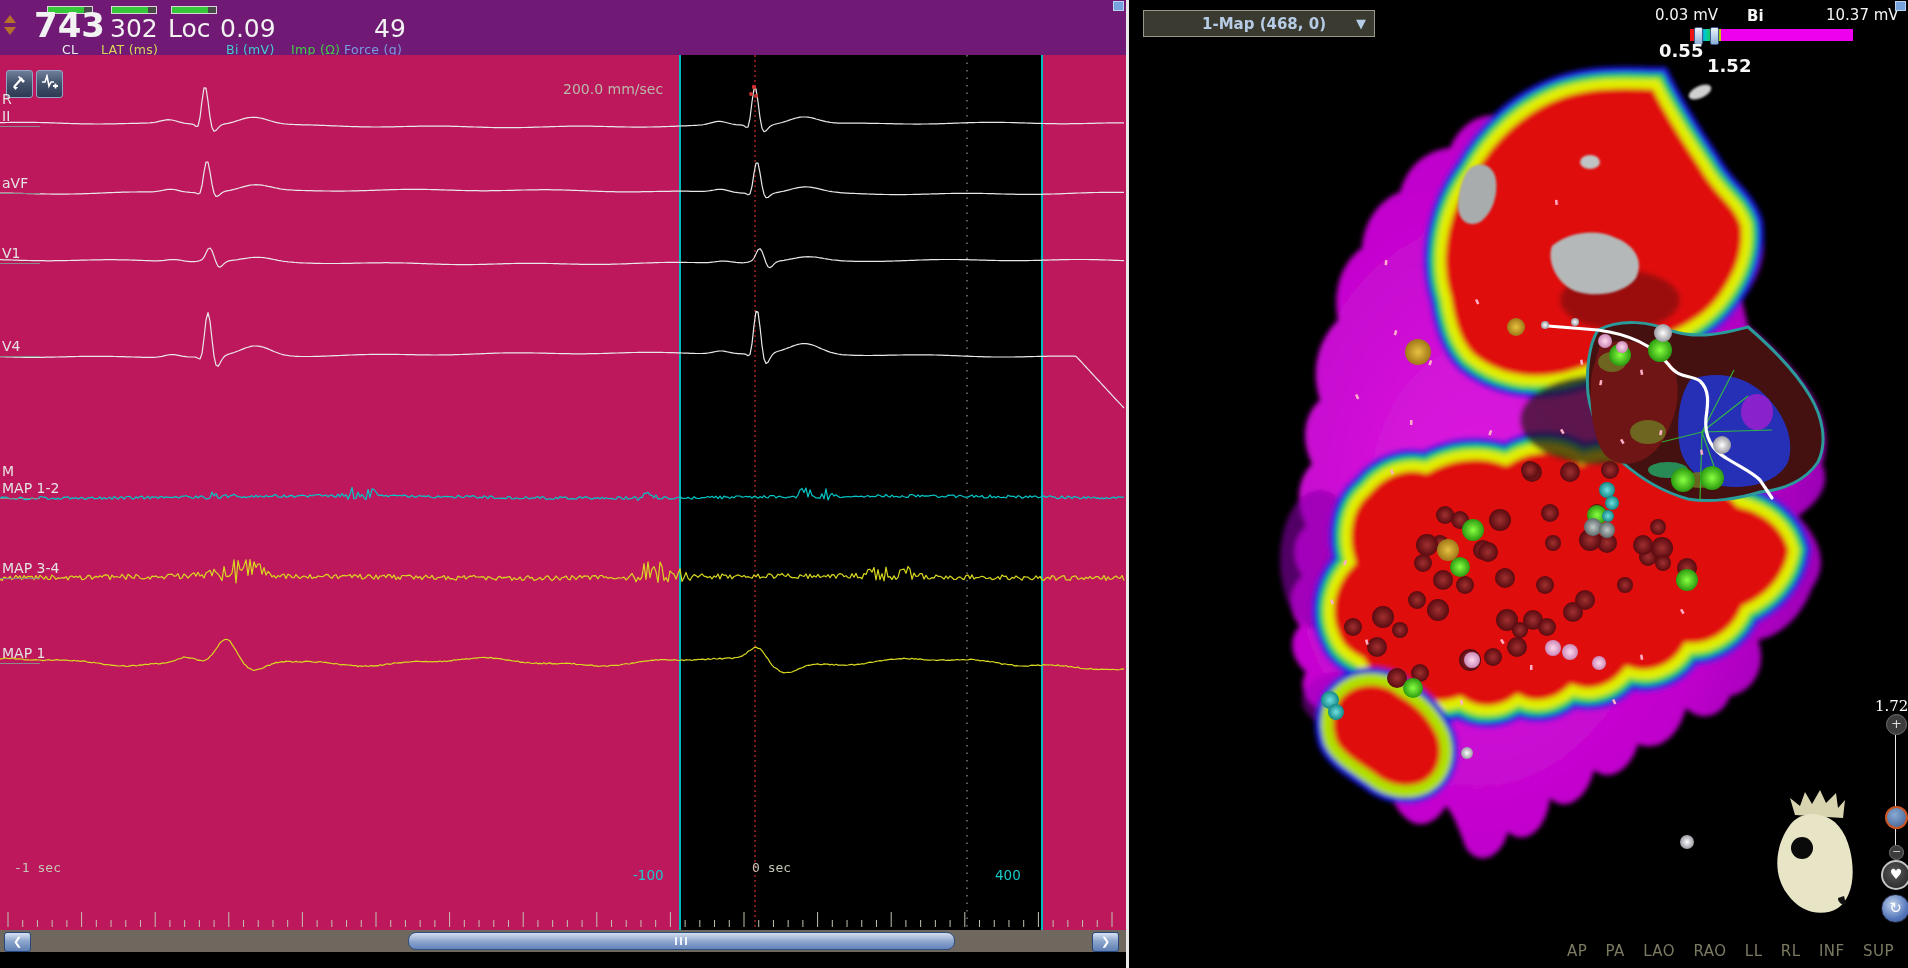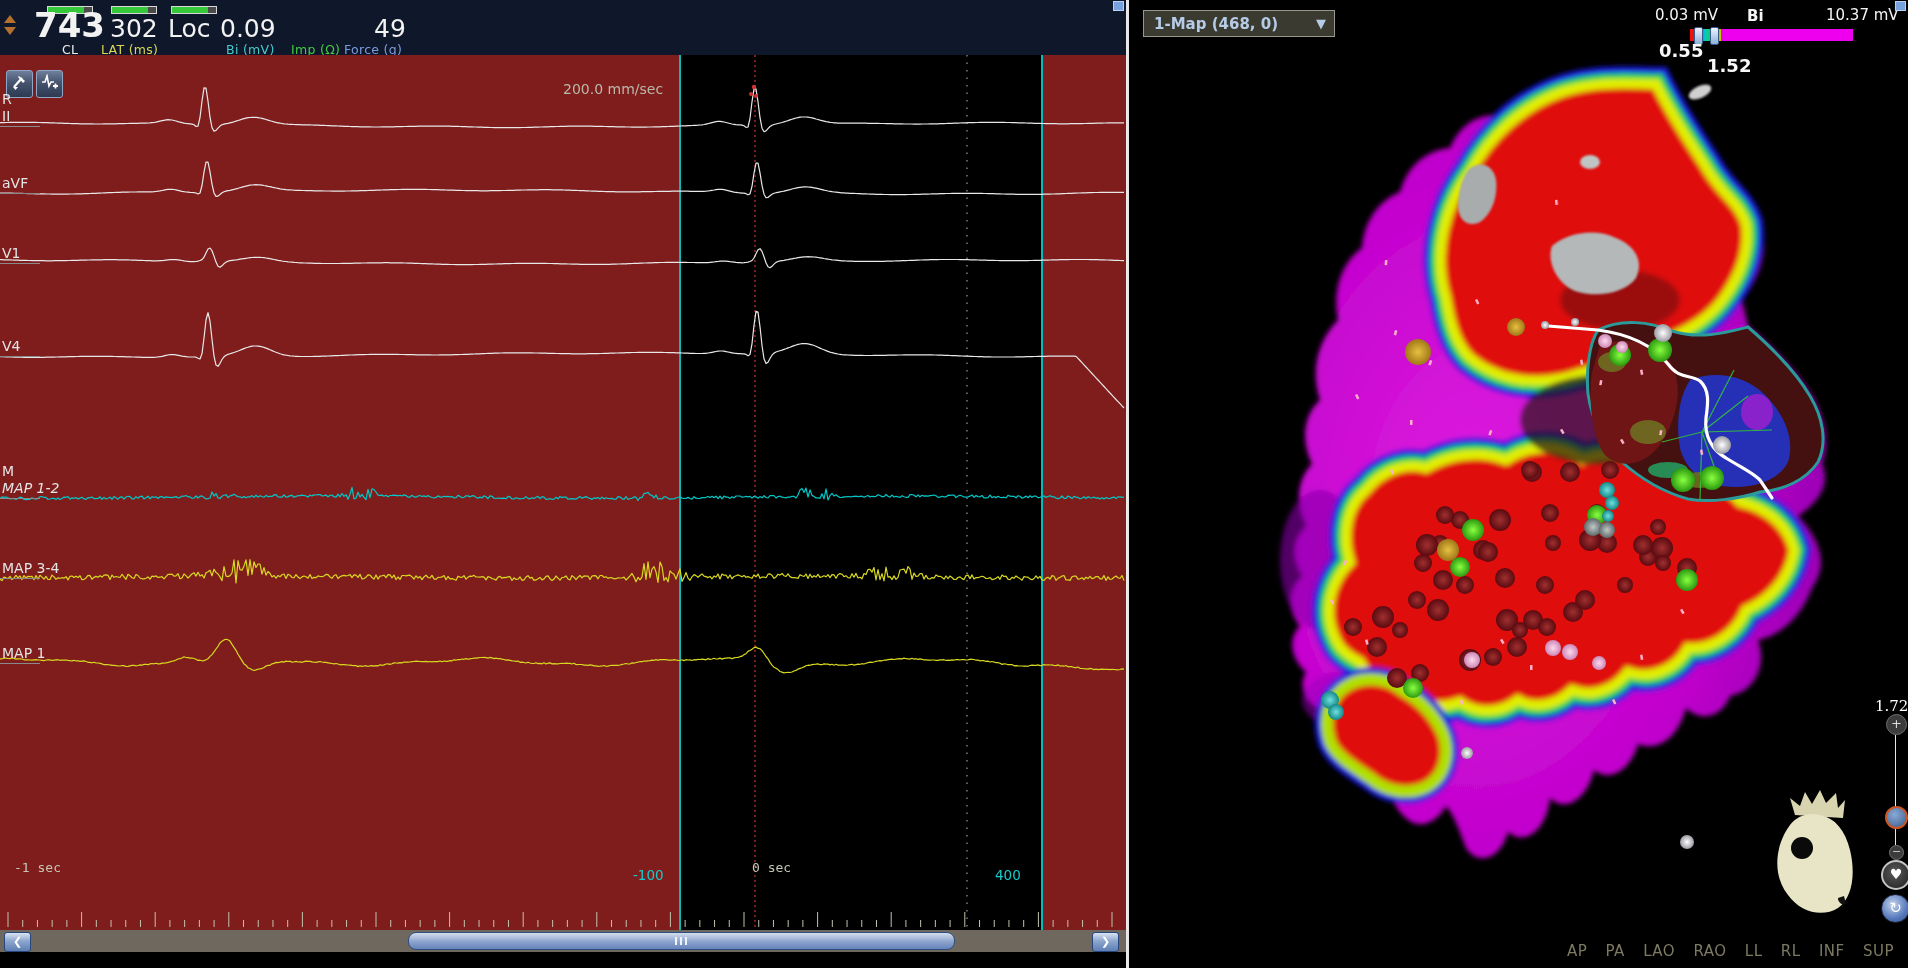--- a/index.html
+++ b/index.html
@@ -1,28 +1,28 @@
 <!DOCTYPE html>
 <html><head>
 <meta charset="utf-8">
 <style>
   html,body{margin:0;padding:0;background:#000;}
   #root{position:relative;width:1908px;height:968px;background:#000;overflow:hidden;
         font-family:"DejaVu Sans","Liberation Sans",sans-serif;color:#e8e8e8;}
   
-  #header{position:absolute;left:0;top:0;width:1126px;height:55px;background:#0f172a;text-align:center;}
+  #header{position:absolute;left:0;top:0;width:1126px;height:55px;background:#701a75;text-align:center;}
   .hval{position:absolute;color:#f2f2f2;font-weight:bold;}
   .hlab{position:absolute;font-size:12.5px;letter-spacing:.3px;}
   .qbar{position:absolute;top:6px;width:44px;height:6px;border:1px solid #d8d8d8;background:#4a4a4a;}
   .qbar .fill{height:100%;background:#35c93a;width:82%;}
   #sorter{position:absolute;left:4px;top:15px;width:12px;height:24px;cursor:pointer;}
   #sorter .tri-up{width:0;height:0;border-left:6px solid transparent;border-right:6px solid transparent;border-bottom:8px solid #b5702e;margin-bottom:4px;}
   #sorter .tri-dn{width:0;height:0;border-left:6px solid transparent;border-right:6px solid transparent;border-top:8px solid #b5702e;}
   
-  #trace-panel{position:absolute;left:0;top:55px;width:1340px;height:875px;background:#7f1d1d;}
+  #trace-panel{position:absolute;left:0;top:55px;width:1340px;height:875px;background:#be185d;}
   #ecg-svg{position:absolute;left:0;top:0;}
   .toolbtn{position:absolute;top:15px;width:25px;height:26px;border:1px solid #8ea6c8;border-radius:3px;
            background:linear-gradient(180deg,#6f7f99 0%,#46546e 45%,#2e3a52 100%);
            color:#fff;text-align:center;cursor:pointer;}
   .toolbtn svg{margin-top:3px;}
   #speed-label{position:absolute;left:563px;top:26px;color:#b9b9a9;font-size:14px;}
   .trace-label{position:absolute;left:2px;color:#e4e4e4;font-size:14px;line-height:14px;white-space:pre;}
   .trace-sup{position:absolute;left:2px;color:#e4e4e4;font-size:14px;line-height:14px;}
   .trace-underline{position:absolute;left:0;width:40px;height:1px;background:#8a8a8a;}
   .tlabel{position:absolute;font-size:13px;color:#c6c6b6;font-family:"DejaVu Sans Mono","Liberation Mono",monospace;}
@@ -34,23 +34,23 @@
         line-height:17px;text-align:center;font-weight:bold;cursor:pointer;}
   #sb-thumb{position:absolute;top:2px;height:16px;border:1px solid #2f4f80;border-radius:8px;
         background:linear-gradient(180deg,#d3deee,#8ba3cc 55%,#6584ba);cursor:grab;}
   #sb-grip{position:absolute;left:50%;top:4px;width:14px;height:8px;transform:translateX(-50%);
         background:repeating-linear-gradient(90deg,#f0f4fa 0 1.5px,transparent 1.5px 5px);}
   
   #divider{position:absolute;left:1126px;top:0;width:3px;height:968px;background:#e8e8e8;}
   .win-ind{position:absolute;top:1px;width:9px;height:8px;background:#76a2dd;border:1px solid #b9d2f2;}
   
   #map-panel{position:absolute;left:1129px;top:0;width:779px;height:968px;background:#000;overflow:hidden;}
-  #map-selector{position:absolute;left:14px;top:10px;width:192px;height:27px;background:#3a3a30;
+  #map-selector{position:absolute;left:14px;top:10px;width:232px;height:27px;background:#3a3a30;
         border:1px solid #97978a;color:#b6cbe6;font-size:15px;font-weight:bold;line-height:26px;
-        padding-left:10px;box-sizing:border-box;cursor:pointer;}
+        padding-left:10px;box-sizing:border-box;cursor:pointer;text-align:center;}
   #map-selector .chev{position:absolute;right:8px;top:0;color:#b6cbe6;font-size:13px;}
   .scale-txt{position:absolute;color:#f4f4f4;font-size:15px;}
   .scale-thresh{position:absolute;color:#f8f8f8;font-size:18px;font-weight:bold;}
   #scale-bar{position:absolute;left:561px;top:29px;width:163px;height:12px;background:#ee00ee;}
   #scale-red{position:absolute;left:0;top:0;width:7px;height:12px;background:#ee1111;}
   #scale-rainbow{position:absolute;left:7px;top:0;width:24px;height:12px;
         background:linear-gradient(90deg,#2222ee,#00cccc,#22cc22,#cccc00);}
   .scale-handle{position:absolute;top:-2px;width:7px;height:16px;border:1px solid #3a5a8a;border-radius:2px;
         background:linear-gradient(180deg,#eef4ff,#8cb0d8);cursor:ew-resize;}
   #zoom-value{position:absolute;left:746px;top:697px;color:#fff;font-size:15px;font-family:"DejaVu Serif","Liberation Serif",serif;}
@@ -221,21 +221,21 @@
         <div class="trace-sup" style="top: 37px;">R</div>
         <div class="trace-label" style="top: 54px;">II</div>
         <div class="trace-underline" style="top: 71px;"></div>
         <div class="trace-label" style="top: 121px;">aVF</div>
         <div class="trace-underline" style="top: 138px;"></div>
         <div class="trace-label" style="top: 191px;">V1</div>
         <div class="trace-underline" style="top: 208px;"></div>
         <div class="trace-label" style="top: 284px;">V4</div>
         <div class="trace-underline" style="top: 301px;"></div>
         <div class="trace-sup" style="top: 409px;">M</div>
-        <div class="trace-label" style="top: 426px; font-style: italic;">MAP 1-2</div>
+        <div class="trace-label" style="top: 426px;">MAP 1-2</div>
         <div class="trace-underline" style="top: 443px;"></div>
         <div class="trace-label" style="top: 506px;">MAP 3-4</div>
         <div class="trace-underline" style="top: 523px;"></div>
         <div class="trace-label" style="top: 591px;">MAP 1</div>
         <div class="trace-underline" style="top: 608px;"></div>
       </div>
 
     <div class="tlabel" style="left:14px;top:805px;">-1 sec</div>
     <div class="tlabel" style="left:752px;top:805px;">0 sec</div>
     <div class="tlabel cyan" style="left:633px;top:812px;">-100</div>

